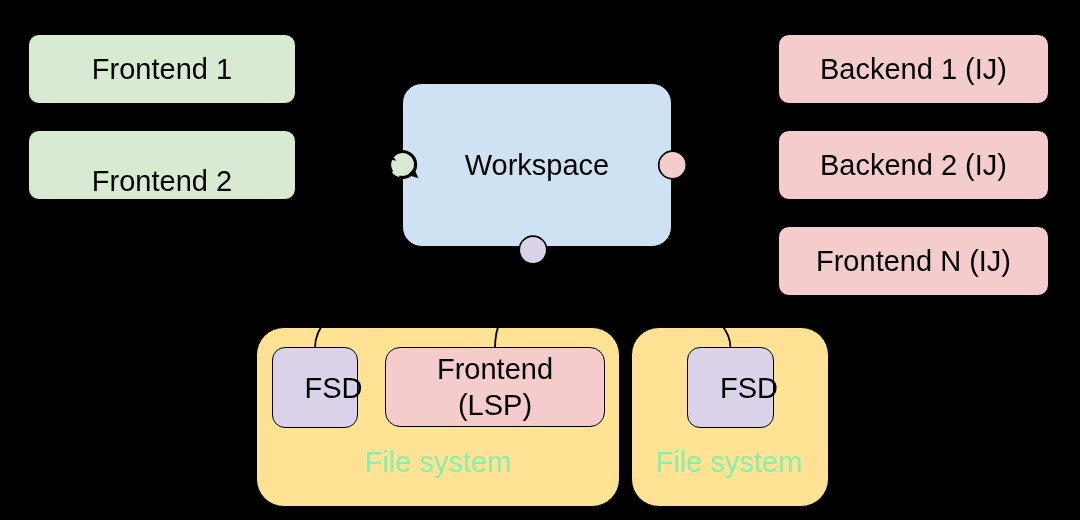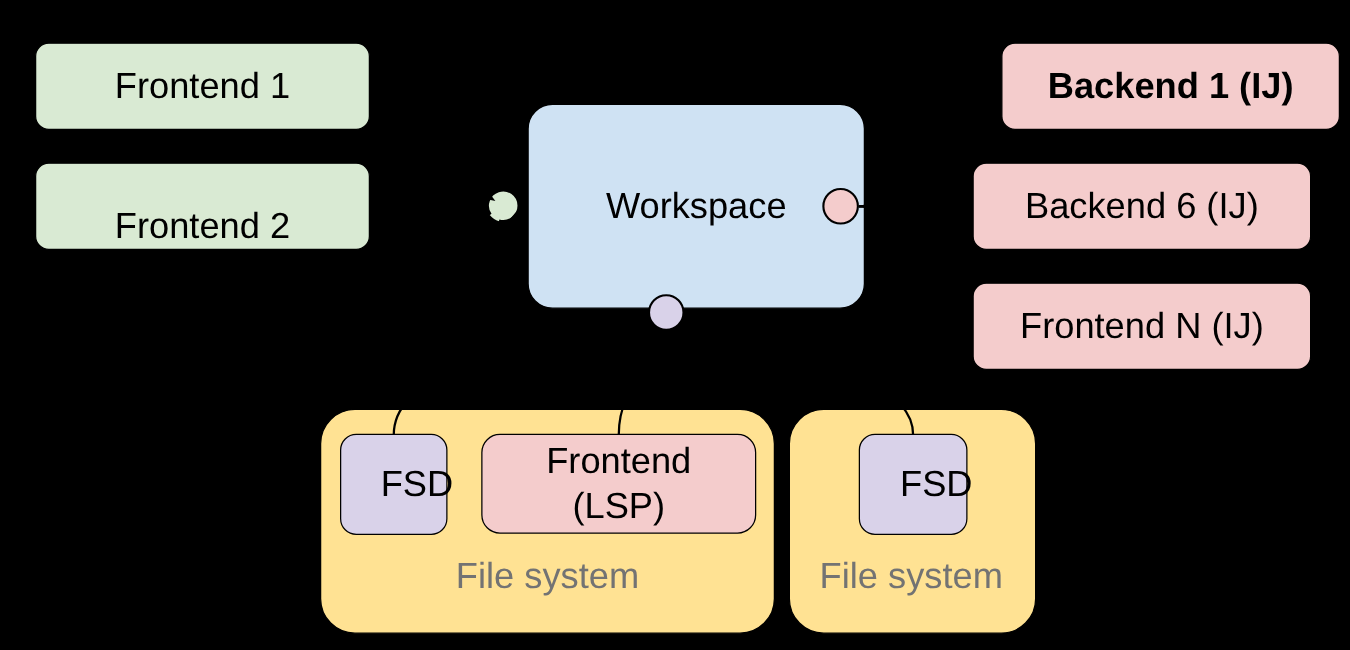--- a/index.html
+++ b/index.html
@@ -28,21 +28,21 @@
     white-space: pre;
   }
   .green  { background: #d9ead3; border-radius: 11px; }
   .pink   { background: #f4cccc; border-radius: 11px; }
   .blue   { background: #cfe2f3; border-radius: 20px; }
   .yellow { background: #ffe293; border-radius: 28px; justify-content: flex-start; align-items: flex-start; }
   .purple { background: #d9d2e9; border-radius: 13px; padding-left: 37px; }
   .pink-inner { background: #f4cccc; border-radius: 15px; }
   .fs-label {
     position: absolute;
-    color: #737373;
+    color: #86efac;
     font-size: 29px;
     text-align: center;
     transform: translate(-50%, -50%);
     white-space: pre;
   }
   svg.overlay {
     position: absolute;
     left: 0; top: 0;
     pointer-events: none;
   }
@@ -52,29 +52,29 @@
 
 <div class="canvas">
 
   <div class="node green" style="left:28px; top:34px; width:268px; height:70px;text-align:center;">
     <span>Frontend 1</span>
   </div>
   <div class="node green" style="left:28px; top:130px; width:268px; height:70px;align-items:flex-end;">
     <span>Frontend 2</span>
   </div>
 
-  <div class="node blue" style="left:422px; top:83px; width:270px; height:164px;align-items:center;">
+  <div class="node blue" style="left:402px; top:83px; width:270px; height:164px;align-items:center;">
     <span>Workspace</span>
   </div>
 
-  <div class="node pink" style="left:801px; top:34px; width:271px; height:70px;font-weight:bold;">
+  <div class="node pink" style="left:778px; top:34px; width:271px; height:70px;">
     <span>Backend 1 (IJ)</span>
   </div>
   <div class="node pink" style="left:778px; top:130px; width:271px; height:70px;">
-    <span>Backend 6 (IJ)</span>
+    <span>Backend 2 (IJ)</span>
   </div>
   <div class="node pink" style="left:778px; top:226px; width:271px; height:70px;">
     <span>Frontend N (IJ)</span>
   </div>
 
   <div class="node yellow" style="left:256px; top:327px; width:364px; height:180px;"></div>
   <div class="node yellow" style="left:631px; top:327px; width:198px; height:180px;"></div>
 
   <svg class="overlay" width="1080" height="520" viewBox="0 0 1080 520">
 

